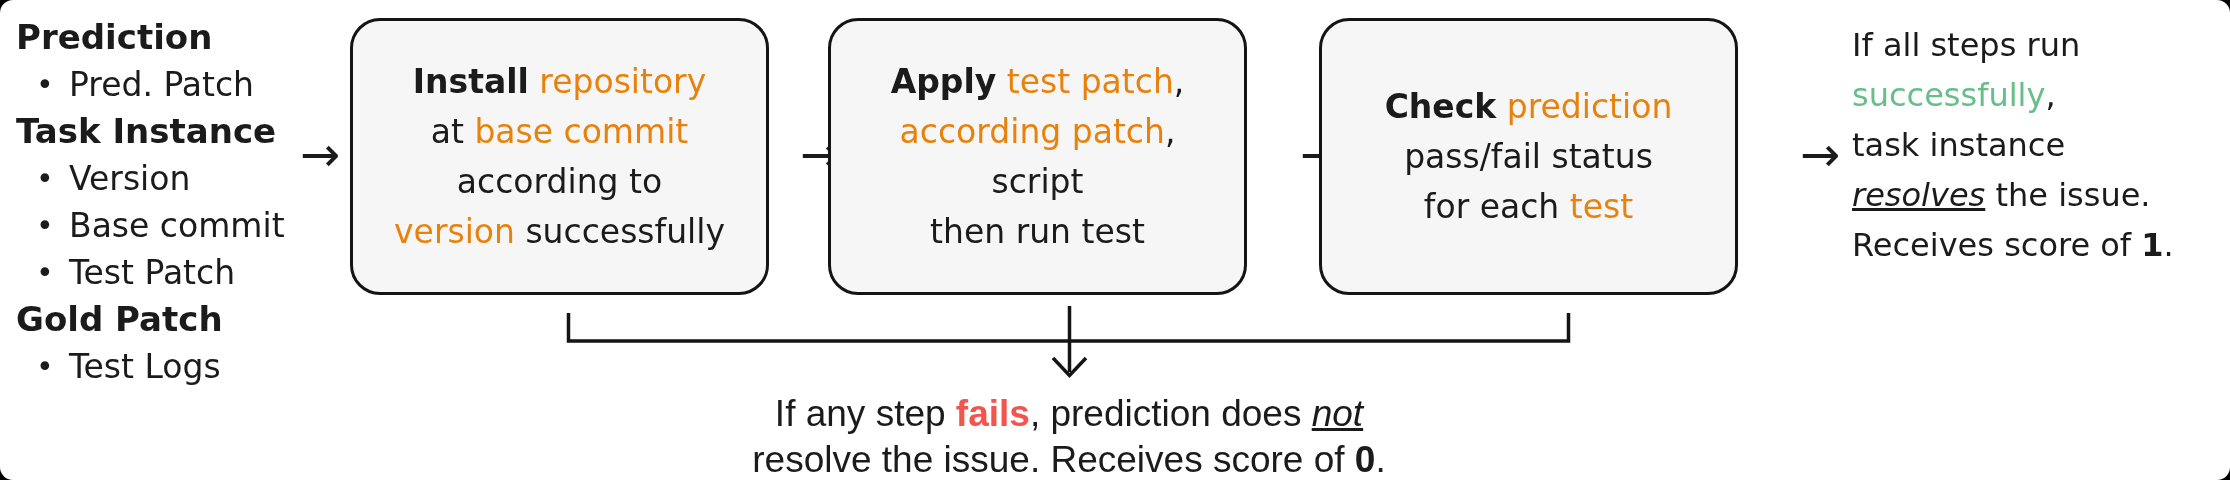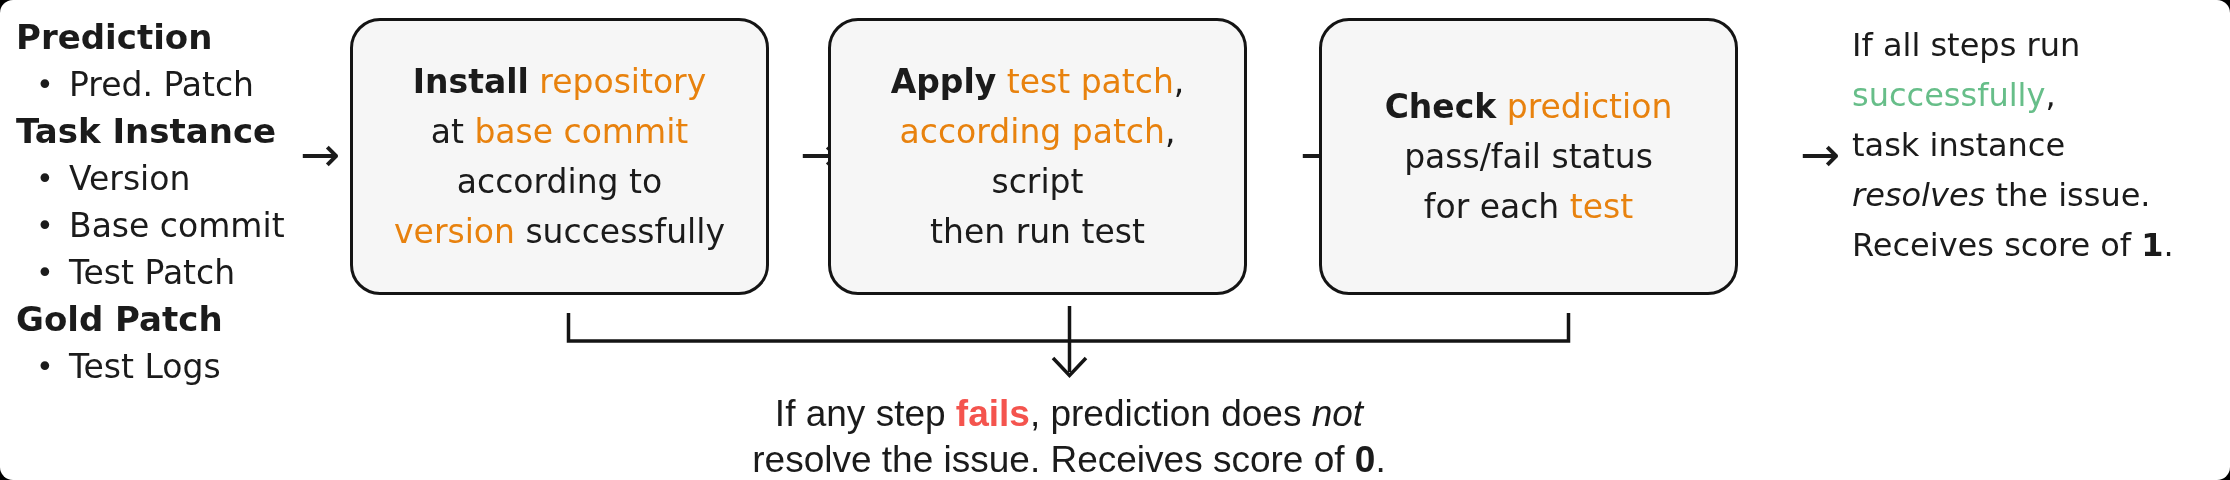--- a/index.html
+++ b/index.html
@@ -52,21 +52,21 @@
     border:3.5px solid var(--box-border);
     border-radius:30px;
     display:flex;flex-direction:column;
     justify-content:center;align-items:center;
     text-align:center;
     font-size:33px;line-height:50px;
   }
   .rt-line{white-space:nowrap;}
   
   .bold{font-weight:700;}
-  .italic{font-style:italic;}
+  .italic{font-style:italic;text-decoration:underline;}
   .accent{color:var(--accent);}
   .success{color:var(--success);font-weight:400;}
   .fail{color:var(--fail);font-weight:700;}
   
   .success-note{
     position:absolute;left:1852px;top:20px;
     font-size:32px;line-height:50px;
     white-space:nowrap;
   }
   

